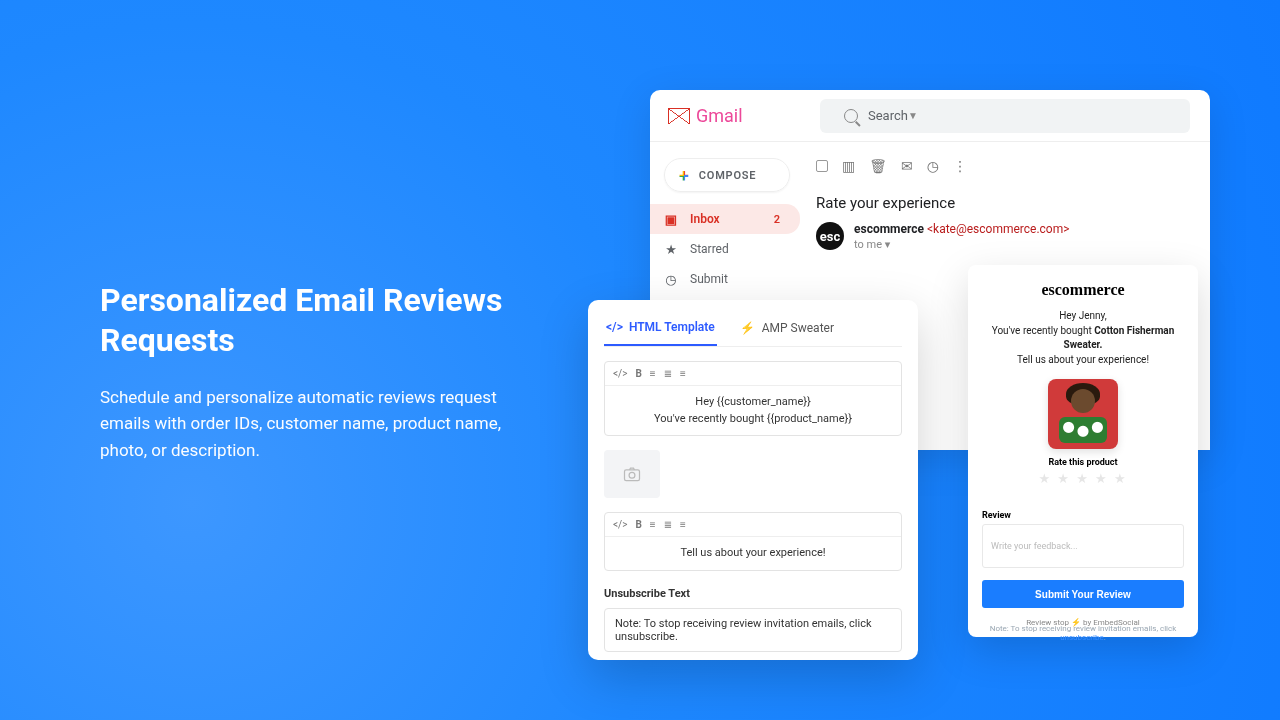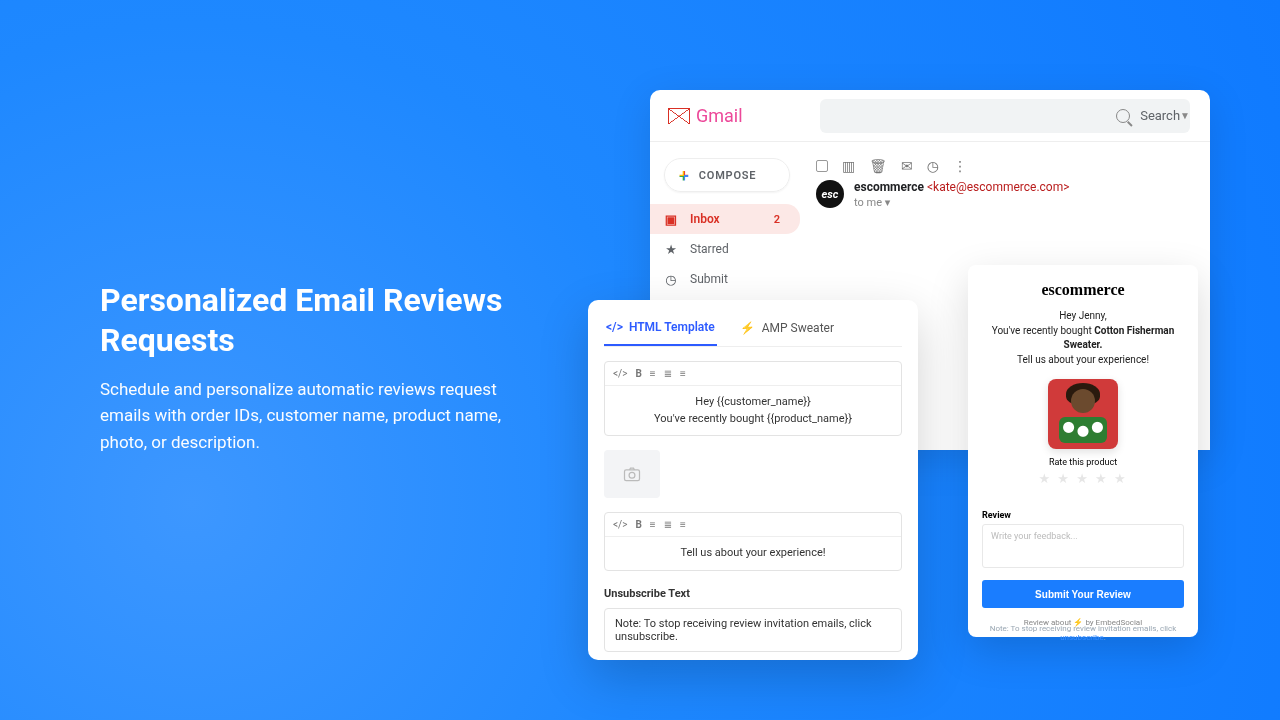--- a/index.html
+++ b/index.html
@@ -3,62 +3,62 @@
 <meta charset="utf-8">
 <style>
   * { box-sizing: border-box; margin: 0; padding: 0; }
   body {
     width: 1280px; height: 720px; overflow: hidden;
     font-family: -apple-system, BlinkMacSystemFont, "Segoe UI", Roboto, Arial, sans-serif;
     background: radial-gradient(circle at 15% 70%, #3d97ff 0%, #1e88ff 40%, #0f7aff 100%);
     position: relative;
   }
   .left-copy { position: absolute; left: 100px; top: 280px; width: 440px; color: #fff; }
-  .left-copy h1 { font-size: 32px; font-weight: 700; line-height: 1.25; margin-bottom: 16px; }
+  .left-copy h1 { font-size: 32px; font-weight: 700; line-height: 1.25; margin-bottom: 24px; }
   .left-copy p  { font-size: 17px; line-height: 1.55; opacity: .98; }
 
   
   .gmail {
     position: absolute; left: 650px; top: 90px; width: 560px; height: 360px;
     background: #fff; border-radius: 10px 10px 0 0;
     box-shadow: 0 10px 40px rgba(0,0,0,.12);
     overflow: hidden;
   }
   .gmail-top { display: flex; align-items: center; height: 52px; border-bottom: 1px solid #eee; }
   .gmail-logo { display: flex; align-items: center; gap: 6px; width: 150px; padding-left: 18px; }
   .gmail-logo .m { width: 22px; height: 16px; position: relative; }
   .gmail-logo .m::before { content:""; position:absolute; inset:0; background:#fff; border:1px solid #d93025; border-bottom:none; }
   .gmail-logo .m::after  { content:""; position:absolute; left:0; right:0; top:0; height:100%;
     background: linear-gradient(to bottom right, transparent 49%, #d93025 50%, #d93025 52%, transparent 53%),
                 linear-gradient(to bottom left,  transparent 49%, #d93025 50%, #d93025 52%, transparent 53%); }
   .gmail-logo span { font-size: 18px; color: #ec4899; }
   .gmail-search { flex:1; margin: 0 20px; height: 34px; background:#f1f3f4; border-radius:6px;
-    display:flex; align-items:center; padding:0 0; color:#5f6368; font-size:13px; justify-content:flex-end; }
+    display:flex; align-items:center; padding:0 24px; color:#5f6368; font-size:13px; justify-content:flex-start; }
   .gmail-search .sicon { width:14px; height:14px; border:1.5px solid #888; border-radius:50%; position:relative; margin-right:10px;}
   .gmail-search .sicon::after { content:""; position:absolute; width:6px; height:1.5px; background:#888; bottom:-3px; right:-4px; transform:rotate(45deg);}
   .gmail-search .caret { font-size:10px; color:#888; }
   .gmail-body { display:flex; height: calc(100% - 52px); }
   .gmail-side { width: 150px; padding-top: 12px; }
   .compose { margin: 4px 10px 12px 14px; height: 34px; border:1px solid #eee; border-radius:18px;
     display:flex; align-items:center; padding:0 14px; gap:10px; box-shadow:0 1px 2px rgba(0,0,0,.05);}
   .compose .plus{ font-size:18px; font-weight:700;
     background: conic-gradient(#ea4335 0 90deg,#4285f4 90deg 180deg,#34a853 180deg 270deg,#fbbc04 270deg 360deg);
     -webkit-background-clip:text; background-clip:text; color:transparent; }
   .compose span.lbl{ font-size:11px; letter-spacing:.8px; color:#5f6368; font-weight:600;}
   .nav-item{ display:flex; align-items:center; gap:12px; height:30px; padding:0 14px; font-size:12px; color:#5f6368;}
   .nav-item.active{ background:#fce8e6; color:#d93025; font-weight:600; border-radius:0 14px 14px 0; justify-content:space-between;}
   .nav-item.active .cnt{ font-size:11px; padding-right:6px; }
   .nav-item .ico{ width:14px; display:inline-flex; justify-content:center; font-size:13px; }
   .gmail-main{ flex:1; padding:10px 16px; }
   .gmail-toolbar{ display:flex; align-items:center; gap:14px; color:#777; font-size:14px; height:28px;}
   .gmail-toolbar .box{ width:12px; height:12px; border:1.5px solid #999; border-radius:2px;}
   .subject{ font-size:15px; color:#202124; margin:14px 0 10px; }
   .sender{ display:flex; gap:10px; align-items:flex-start; }
-  .avatar{ width:28px; height:28px; border-radius:50%; background:#111; color:#fff; font-size:11px; font-weight:700;
-    display:flex; align-items:center; justify-content:center;font-style:italic;}
+  .avatar{ width:28px; height:28px; border-radius:50%; background:#111; color:#fff; font-size:13px; font-weight:700;
+    display:flex; align-items:center; justify-content:center;}
   .sender .line1{ font-size:12px; color:#202124; }
   .sender .line1 .addr{ color:#b91c1c; font-weight:400;}
   .sender .line2{ font-size:11px; color:#888; margin-top:2px;}
 
   
   .editor {
     position: absolute; left: 588px; top: 300px; width: 330px; height: 360px;
     background:#fff; border-radius:10px; box-shadow:0 18px 50px rgba(0,0,0,.18);
     padding: 14px 16px; font-size:12px;
   }
@@ -87,25 +87,25 @@
     background:#d03a3a; position:relative; box-shadow:0 3px 8px rgba(0,0,0,.12);}
   .prod .head{ position:absolute; left:50%; top:10px; transform:translateX(-50%);
     width:24px; height:24px; border-radius:50%; background:#6b4a2e;}
   .prod .hair{ position:absolute; left:50%; top:4px; transform:translateX(-50%);
     width:34px; height:22px; border-radius:50% 50% 40% 40%; background:#2a1a0e;}
   .prod .flowers{ position:absolute; left:50%; bottom:6px; transform:translateX(-50%);
     width:48px; height:26px; background:radial-gradient(circle at 20% 40%, #fff 0 5px, transparent 6px),
                                      radial-gradient(circle at 50% 55%, #fff 0 5px, transparent 6px),
                                      radial-gradient(circle at 80% 40%, #fff 0 5px, transparent 6px),
                                      #2e7d32; border-radius:6px;}
-  .rate-lbl{ font-size:9px; font-weight:400; margin-top:4px;}
+  .rate-lbl{ font-size:9px; font-weight:700; margin-top:4px;}
   .stars{ color:#e6e6e6; letter-spacing:2px; font-size:13px; margin:4px 0 10px;}
   .rev-lbl{ text-align:left; font-size:9px; font-weight:700; margin:24px 0 4px;}
   .rev-box{ border:1px solid #e8e8e8; border-radius:3px; height:44px; text-align:left;
-    font-size:9px; color:#bbb; padding:6px 8px;}
+    font-size:9px; color:#bbb; padding:16px 8px;}
   .submit{ margin-top:12px; background:#1a7dff; color:#fff; font-size:10px; font-weight:600;
     border:none; border-radius:3px; width:100%; height:28px;}
   .foot{ font-size:8px; color:#888; margin-top:10px;}
   .foot .bolt{ color:#f9a825;}
   .note{ position:absolute; left:968px; top:624px; width:230px; text-align:center;
     font-size:8px; color:#9aa7b3;}
   .note a{ color:#3a8dff; text-decoration:none;}
 </style>
 </head>
 <body>
@@ -161,20 +161,21 @@
     </div>
     <div class="gmail-main">
       <div class="gmail-toolbar">
         <span class="box"></span>
         <span>▥</span>
         <span>🗑</span>
         <span>✉</span>
         <span>◷</span>
         <span>⋮</span>
       </div>
+      <div class="subject">Rate your experience</div>
       <div class="sender">
         <div class="avatar">esc</div>
         <div>
           <div class="line1">
             <b>escommerce</b>
             <span class="addr">&lt;kate@escommerce.com&gt;</span>
           </div>
           <div class="line2">to me ▾</div>
         </div>
       </div>
@@ -240,20 +241,20 @@
     <div class="hair"></div>
       <div class="head"></div>
       <div class="flowers"></div>
   </div>
   <div class="rate-lbl">Rate this product</div>
   <div class="stars">★ ★ ★ ★ ★</div>
   <div class="rev-lbl">Review</div>
   <div class="rev-box">Write your feedback...</div>
   <button class="submit">Submit Your Review</button>
   <div class="foot">
-    <span>Review about </span>
+    <span>Review stop </span>
     <span class="bolt">⚡</span>
     <span> by EmbedSocial</span>
   </div>
 </div>
 <div class="note">
   <span>Note: To stop receiving review invitation emails, click </span><a href="#">unsubscribe</a><span>.</span>
 </div>
 
 </body></html>

